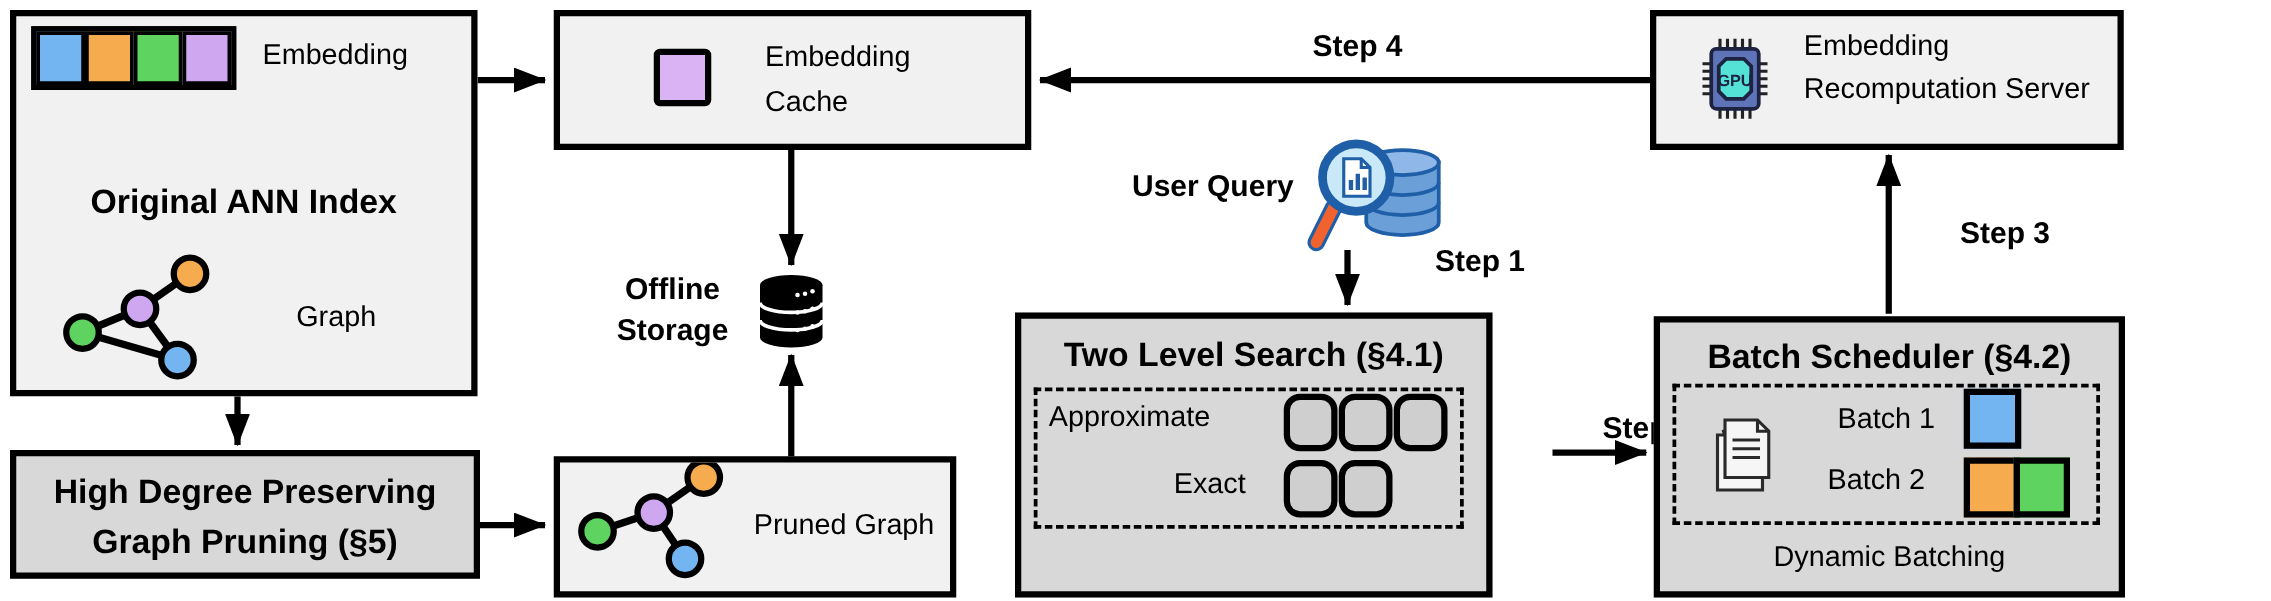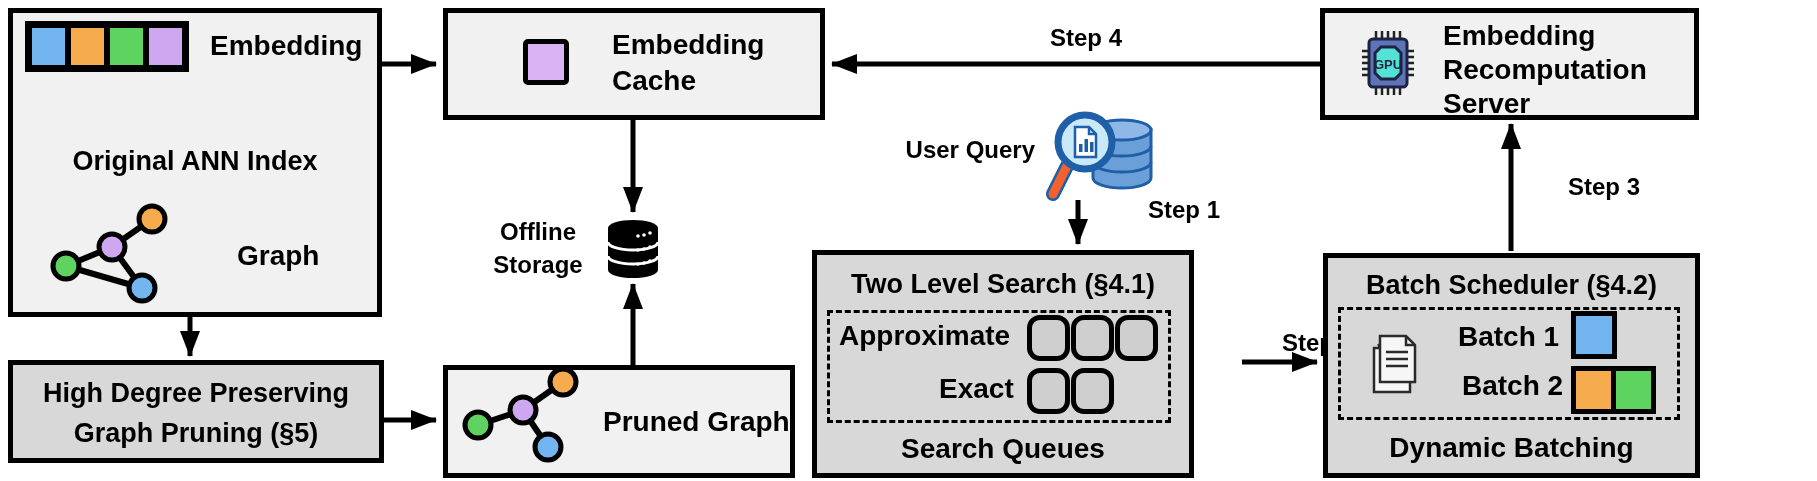--- a/index.html
+++ b/index.html
@@ -5,21 +5,21 @@
   * { margin:0; padding:0; box-sizing:border-box; }
   html,body { background:#fff; }
   body { font-family:"Liberation Sans", sans-serif; color:#000; }
   #canvas { position:relative; width:1817px; height:481px; background:#fff; overflow:hidden; }
   #arrow-layer { position:absolute; left:0; top:0; width:1817px; height:481px; }
   .box { position:absolute; border:5px solid #000; }
   .light { background:var(--light_box,#f1f1f1); }
   .dark  { background:var(--dark_box,#d8d8d8); }
   .lbl { position:absolute; white-space:nowrap; }
   .t28 { font-size:24px; }
-  .t29 { font-size:28px;font-weight:bold; }
+  .t29 { font-size:23px; }
   .b30 { font-size:27px; font-weight:bold; }
   .step-label { position:absolute; font-size:24px; font-weight:bold; white-space:nowrap;margin-left:48px; }
   .center-x { left:0; right:0; text-align:center; }
   
   .estrip { position:absolute; display:flex; border:4px solid #000; background:#000; }
   .estrip > div { width:39px; height:43px; border:3px solid #000; }
   
   .cache-sq { position:absolute; width:46px; height:46px; border:5px solid #000; border-radius:5px; background:var(--purple_light,#d9b3f4); }
   
   .dashed { position:absolute; border:3px dashed #000; }
@@ -111,21 +111,21 @@
         <circle cx="38" cy="44" r="1.8"></circle>
         <circle cx="44" cy="42" r="1.8"></circle>
     </g>
   </svg>
 
   <div class="box dark" style="left:8px; top:360px; width:376px; height:103px;">
     <div class="lbl b30 center-x" style="top:13px;">High Degree Preserving</div>
     <div class="lbl b30 center-x" style="top:53px;">Graph Pruning (§5)</div>
   </div>
 
-  <div class="box light" style="left:443px; top:365px; width:352px; height:113px;">
+  <div class="box light" style="left:443px; top:365px; width:322px; height:113px;">
     <svg class="wrap" style="left:10px; top:0px;" width="135" height="103" viewBox="0 0 135 103">
       <g stroke="#000" stroke-width="6">
         <line x1="105" y1="12" x2="65" y2="40"></line>
         <line x1="65" y1="40" x2="20" y2="55"></line>
         <line x1="65" y1="40" x2="90" y2="77"></line>
       </g>
       <g stroke="#000" stroke-width="5">
         <circle cx="105" cy="12" r="13" fill="var(--orange)"></circle>
         <circle cx="65" cy="40" r="13" fill="var(--purple)"></circle>
         <circle cx="20" cy="55" r="13" fill="var(--green)"></circle>
@@ -168,40 +168,39 @@
     <div class="qrow" style="left:210px; top:60px;">
       <div class="qsq"></div>
       <div class="qsq"></div>
       <div class="qsq"></div>
     </div>
     <div class="lbl t29" style="left:122px; top:118px;">Exact</div>
     <div class="qrow" style="left:210px; top:113px;">
       <div class="qsq"></div>
       <div class="qsq"></div>
     </div>
-    <div class="lbl t29 center-x" style="top:178px;">Search Queues</div>
   </div>
 
   <div class="box dark" style="left:1323px; top:253px; width:377px; height:225px;">
     <div class="lbl b30 center-x" style="top:12px;">Batch Scheduler (§4.2)</div>
     <div class="dashed" style="left:10px; top:49px; width:342px; height:113px;"></div>
     <svg class="wrap" style="left:40px; top:72px;" width="56" height="66" viewBox="0 0 56 66">
       <g stroke="#2a2a2a" stroke-width="2.5" fill="#f6f6f6">
         <path d="M12 14 l24 -6 8 34 -24 6 Z" transform="rotate(-4 26 31)"></path>
         <path d="M10 12 h28 l8 8 v36 h-36 Z" transform="translate(-4 6)"></path>
         <path d="M12 6 h26 l9 9 v37 h-35 Z"></path>
         <path d="M38 6 v9 h9" fill="none"></path>
       </g>
       <g stroke="#2a2a2a" stroke-width="2.5">
         <line x1="18" y1="22" x2="40" y2="22"></line>
         <line x1="18" y1="29" x2="40" y2="29"></line>
         <line x1="18" y1="36" x2="40" y2="36"></line>
       </g>
     </svg>
-    <div class="lbl t29" style="left:130px; top:63px;">Batch 1</div>
+    <div class="lbl t29" style="left:142px; top:63px;">Batch 1</div>
     <div class="bsq" style="position:absolute; left:243px; top:53px; background:var(--blue);"></div>
     <div class="lbl t29" style="left:134px; top:112px;">Batch 2</div>
     <div class="b2row" style="left:243px; top:108px;">
       <div style="background:var(--orange);"></div>
       <div style="background:var(--green);"></div>
     </div>
     <div class="lbl t29 center-x" style="top:174px;">Dynamic Batching</div>
   </div>
 
   <div class="box light" style="left:1320px; top:8px; width:379px; height:112px;">

